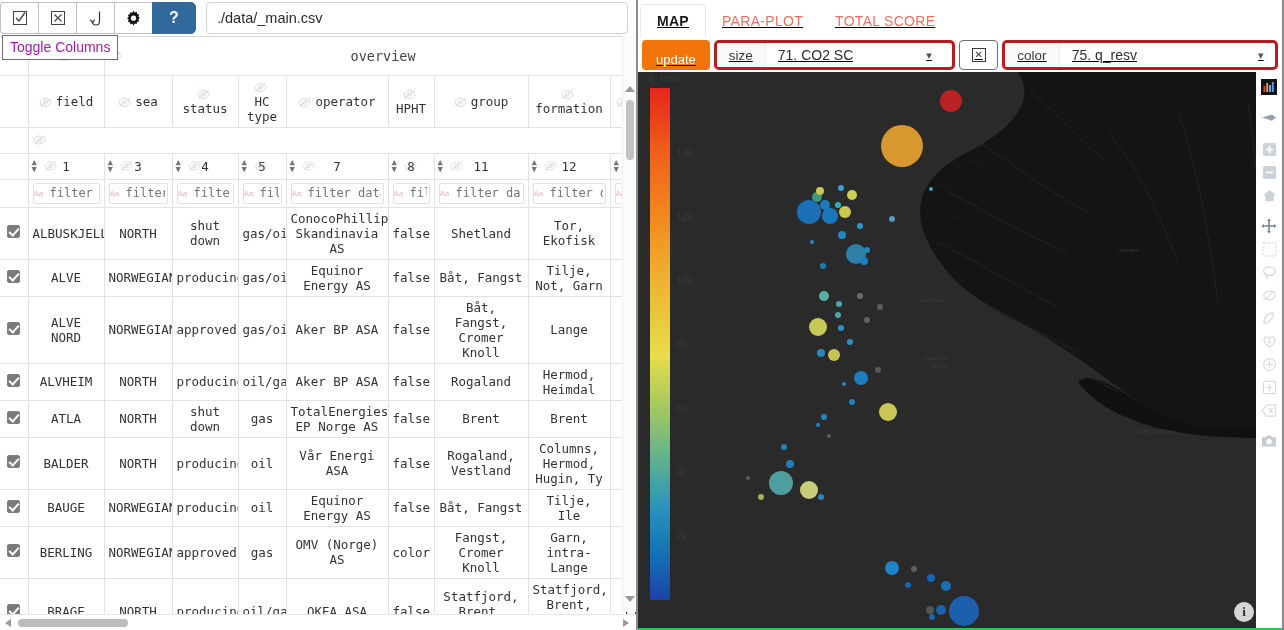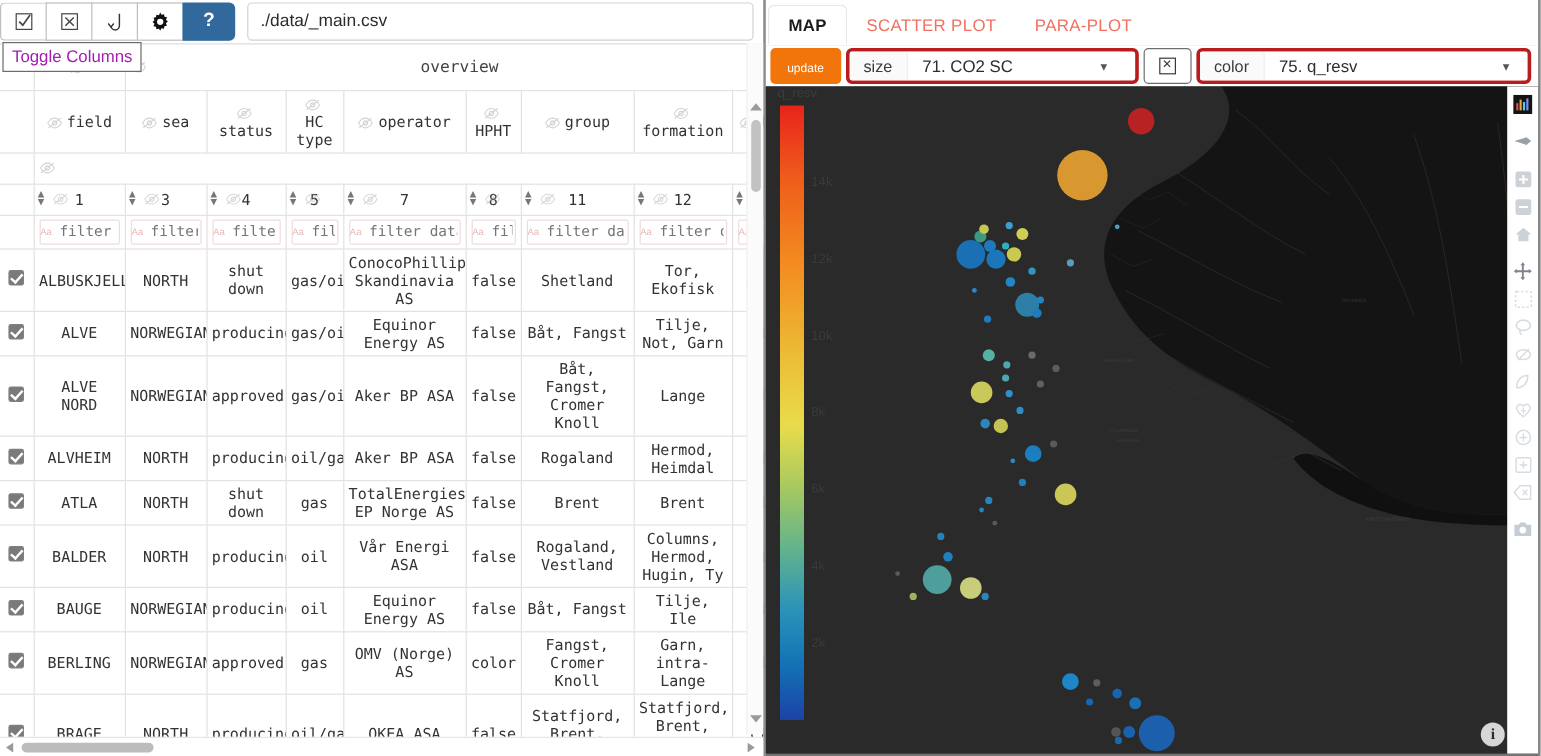--- a/index.html
+++ b/index.html
@@ -243,22 +243,23 @@
     left: 18px; top: 4px;
     width: 110px; height: 8px;
     background: #bcbcbc;
     border-radius: 4px;
   }
 
   
   .right-pane {
     position: relative;
     width: 644px; height: 630px;
-    background: #737373;
+    background: #22c55e;
     overflow: hidden;
+    text-decoration: underline;
   }
   .tabs {
     display: flex;
     align-items: flex-end;
     height: 38px;
     padding-left: 2px;
     background: #ffffff;
     border-bottom: 1px solid #ffffff;
   }
   .tab {
@@ -287,21 +288,21 @@
     gap: 4px;
     background: #ffffff;
   }
   .update-btn {
     background: #f2750b;
     color: #ffffff;
     border: none;
     border-radius: 4px;
     height: 30px;
     padding: 12px 14px;
-    font-size: 10px;
+    font-size: 13px;
     cursor: pointer;
     font-family: "Liberation Sans", sans-serif;
   }
   .sel-group {
     display: flex;
     align-items: stretch;
     height: 30px;
     border: 3px solid #b91c1c;
     border-radius: 5px;
     overflow: hidden;
@@ -742,22 +743,22 @@
       <div class="harrow-l"></div>
       <div class="hthumb"></div>
       <div class="harrow-r"></div>
     </div>
   </div>
 
   <div class="right-pane">
 
     <div class="tabs" id="tabs">
         <div class="tab active">MAP</div>
-        <div class="tab">SCATTER PLOT</div>
         <div class="tab">PARA-PLOT</div>
+        <div class="tab">TOTAL SCORE</div>
       </div>
 
     <div class="ctrl-row">
       <button class="update-btn">update</button>
       <div class="sel-group sz-group">
         <div class="sel-label">size</div>
         <div class="sel-val">
           <span class="txt">71. CO2 SC</span>
           <span class="caret">▾</span>
         </div>

